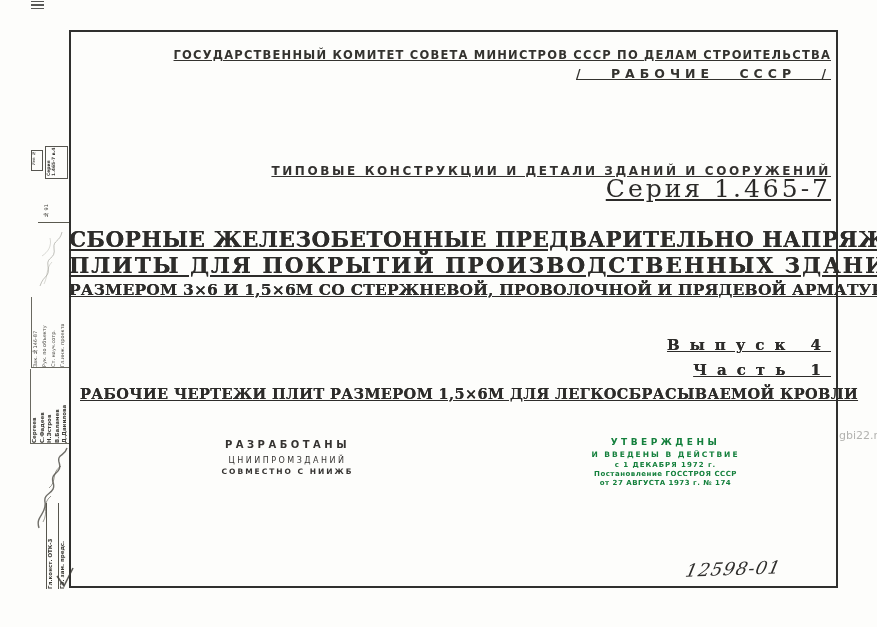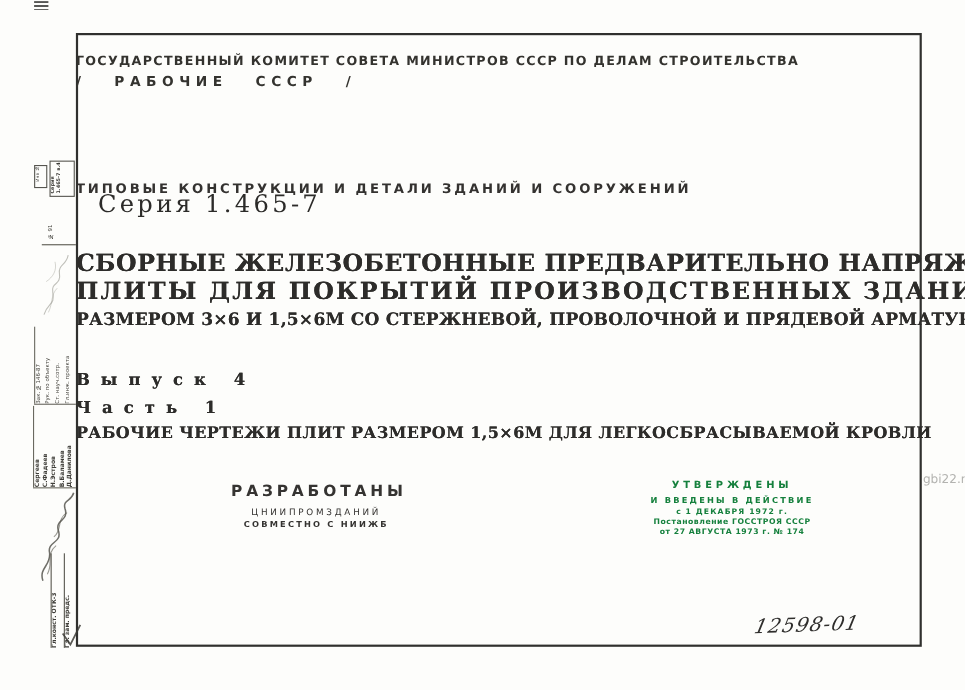--- a/index.html
+++ b/index.html
@@ -9,38 +9,38 @@
     font-family:"DejaVu Sans", sans-serif;
     color:#2e2d2b;
   }
   .abs{position:absolute;}
   
   .frame{
     left:69px;top:30px;width:769px;height:558px;
     border:2px solid #30302e;box-sizing:border-box;
   }
   
-  .row{left:69px;width:762px;text-align:left;white-space:nowrap;}
+  .row{left:69px;width:762px;text-align:right;white-space:nowrap;text-decoration:underline;}
   .committee{top:48px;font-size:11.5px;font-weight:bold;letter-spacing:1.2px;color:#34332f;}
   .gosstroy{top:66px;font-size:12.5px;font-weight:bold;letter-spacing:5px;word-spacing:16px;color:#34332f;}
   .caption{top:164px;font-size:12px;font-weight:bold;letter-spacing:2.6px;color:#343230;}
   .series{
-    top:174px;font-family:"DejaVu Serif", serif;font-size:22px;
-    letter-spacing:3px;color:#2c2b29;font-weight:500;padding-left:20px;
+    top:174px;font-family:"DejaVu Serif", serif;font-size:25px;
+    letter-spacing:3px;color:#2c2b29;font-weight:500;
   }
   .t-serif{font-family:"DejaVu Serif", serif;font-weight:bold;color:#2d2c2a;text-shadow:0 0 .4px #3a3936;}
   .title1{top:227px;font-size:21.5px;letter-spacing:.5px;}
   .title2{top:253px;font-size:21.5px;letter-spacing:2px;}
   .title3{top:280px;font-size:15.5px;letter-spacing:.2px;}
   .issue{top:336px;font-size:15px;letter-spacing:10px;}
   .part{top:361px;font-size:15px;letter-spacing:10px;}
-  .subtitle{top:385px;font-size:14.5px;letter-spacing:.4px;}
+  .subtitle{top:385px;font-size:14.5px;letter-spacing:.4px;padding-left:11px;}
   
   .developed{left:210px;top:439px;width:155px;text-align:center;color:#353331;}
-  .developed .l1{font-size:14px;font-weight:bold;letter-spacing:3.5px;}
+  .developed .l1{font-size:10px;font-weight:bold;letter-spacing:3.5px;}
   .developed .l2{font-size:8px;font-weight:normal;letter-spacing:2.5px;margin-top:6px;}
   .developed .l3{font-size:7.5px;font-weight:bold;letter-spacing:2px;margin-top:2px;}
   .approved{left:563px;top:437px;width:205px;text-align:center;color:#15803d;}
   .approved .l1{font-size:9px;font-weight:bold;letter-spacing:3.5px;}
   .approved .l2{font-size:7.5px;font-weight:bold;letter-spacing:2px;margin-top:3px;}
   .approved .l3{font-size:7px;font-weight:bold;letter-spacing:1px;margin-top:2px;}
   .approved .l4{font-size:7px;font-weight:bold;letter-spacing:.5px;margin-top:1px;}
   .approved .l5{font-size:7px;font-weight:bold;letter-spacing:.5px;margin-top:1px;}
   
   .docnum{

